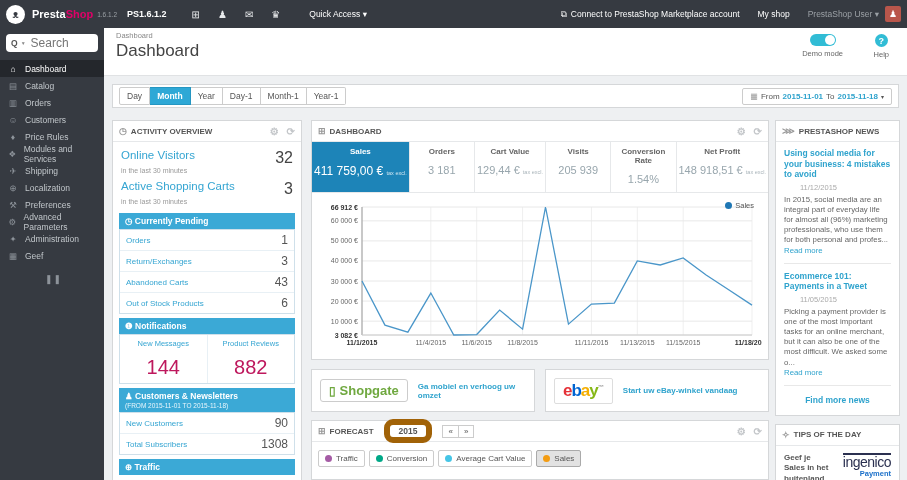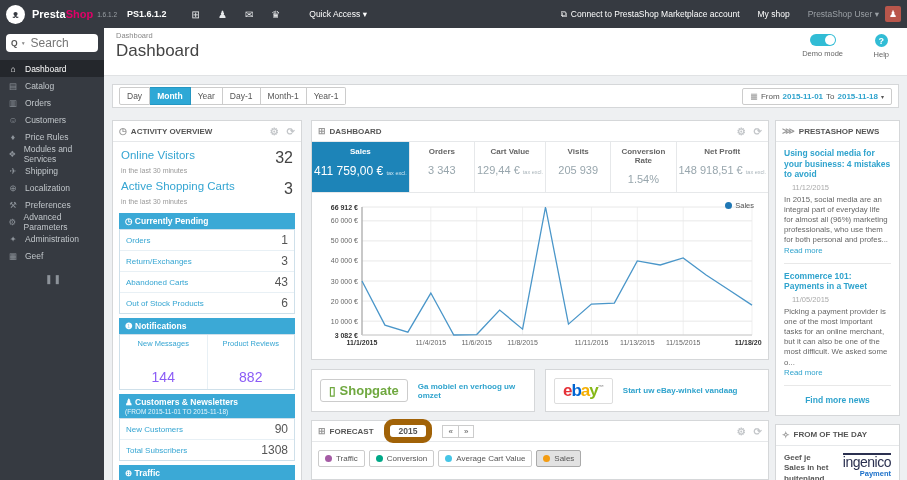--- a/index.html
+++ b/index.html
@@ -68,21 +68,21 @@
   .bluehead .bsub{font-size:6.5px;font-weight:normal;display:block;margin-top:1px;color:#e8f6fc}
   .rows-box{border:1px solid #cfe0ea;margin:0 6px;background:#fff}
   .rrow{display:flex;align-items:center;border-top:1px solid #e8f0f5;padding:3px 6px;min-height:14px}
   .rrow:first-child{border-top:none}
   .rrow .rlabel{flex:1;font-size:8px;color:#35a5d2;cursor:pointer}
   .rrow .rvalue{font-size:12px;color:#555}
   .notif-grid{display:flex;border:1px solid #cfe0ea;margin:0 6px;background:#fff}
   .ncol{flex:1;text-align:center;padding:4px 2px;cursor:pointer}
   .ncol + .ncol{border-left:1px solid #e8f0f5}
   .nlabel{font-size:7.5px;color:#35a5d2}
-  .nvalue{font-size:14px;color:#8b5cf6;margin-top:21px}
+  .nvalue{font-size:20px;color:#be185d;margin-top:8px}
   
   .kpi-row{display:flex;border-bottom:1px solid #e6e8ea}
   .kpi{flex:1;text-align:center;padding:5px 2px 7px 2px;border-right:1px solid #e6e8ea;cursor:pointer}
   .kpi:last-child{border-right:none}
   .kpi .klabel{font-size:8px;font-weight:bold;color:#666;margin-bottom:8px}
   .kpi .kvalue{font-size:11px;color:#98a6ad;white-space:nowrap}
   .kpi .ksuf{font-size:5.5px;color:#a9b4ba}
   .kpi.active{background:#1d84b8}
   .kpi.active .klabel{color:#fff}
   .kpi.active .kvalue{color:#fff;font-size:12px}
@@ -103,21 +103,21 @@
   .fc-head-pill{border:6px solid #a16207;border-radius:9px;padding:1px 9px;font-size:8.5px;color:#555;margin-left:6px}
   .fc-arrows{display:flex;margin-left:6px}
   .fc-arrow{border:1px solid #ccc;background:#fff;font-size:8px;color:#555;padding:1px 5px;cursor:pointer}
   .fc-arrow + .fc-arrow{border-left:none}
   .fc-legend{display:flex;gap:4px;padding:8px 6px}
   .lbtn{display:flex;align-items:center;gap:4px;border:1px solid #ccc;border-radius:2px;background:#fff;padding:3px 6px;font-size:8px;color:#555;cursor:pointer;font-family:"Liberation Sans",sans-serif}
   .lbtn.active{background:#e2e2e2;border-color:#aaa}
   
   .news-body{padding:6px 8px}
   .news-title{font-size:8.5px;font-weight:bold;color:#2fa3cd;cursor:pointer;line-height:1.25}
-  .news-date{font-size:7.5px;color:#aaa;margin:3px 8px}
+  .news-date{font-size:7.5px;color:#aaa;margin:3px 16px}
   .news-excerpt{font-size:7.8px;color:#666;line-height:1.3}
   .readmore{color:#2fa3cd;cursor:pointer}
   .news-sep{border-top:1px solid #e8e8e8;margin:7px 0}
   .findmore{text-align:center;font-size:8.5px;font-weight:bold;color:#2fa3cd;cursor:pointer;padding:2px 0 4px 0}
   
   .tips-body{padding:7px 8px}
   .tips-top{display:flex;gap:4px}
   .tips-heading{width:46px;font-size:8px;font-weight:bold;color:#555;line-height:1.3}
   .ing-logo{flex:1;text-align:right}
   .ing-main{font-size:14px;font-weight:normal;color:#2b3050;letter-spacing:-0.5px;border-top:2px solid #2b3050;display:inline-block;line-height:1.1}
@@ -315,21 +315,21 @@
       <span class="hico">⚙</span>
       <span class="hico">⟳</span>
     </div>
     <div class="kpi-row">
       <div class="kpi active">
           <div class="klabel">Sales</div>
           <div class="kvalue"><span>411 759,00 €</span> <span class="ksuf">tax excl.</span></div>
         </div>
       <div class="kpi">
           <div class="klabel">Orders</div>
-          <div class="kvalue"><span>3 343</span></div>
+          <div class="kvalue"><span>3 181</span></div>
         </div>
       <div class="kpi">
           <div class="klabel">Cart Value</div>
           <div class="kvalue"><span>129,44 €</span> <span class="ksuf">tax excl.</span></div>
         </div>
       <div class="kpi">
           <div class="klabel">Visits</div>
           <div class="kvalue"><span>205 939</span></div>
         </div>
       <div class="kpi">
@@ -453,21 +453,21 @@
         <div class="news-excerpt"><span>Picking a payment provider is one of the most important tasks for an online merchant, but it can also be one of the most difficult. We asked some o... </span><br><span class="readmore">Read more</span></div>
       </div>
       <div class="news-sep"></div>
       <div class="findmore">Find more news</div>
     </div>
   </div>
 
   <div class="panel" style="margin-top:8px;height:150px">
     <div class="phead">
       <span class="picon">✧</span>
-      <span>FROM OF THE DAY</span>
+      <span>TIPS OF THE DAY</span>
     </div>
     <div class="tips-body">
       <div class="tips-top">
         <div class="tips-heading">Geef je Sales in het buitenland een Boost!</div>
         <div class="ing-logo">
           <span class="ing-main">ingenico</span>
           <div class="ing-sub">Payment</div>
           <div class="ing-sub">services</div>
         </div>
       </div>

